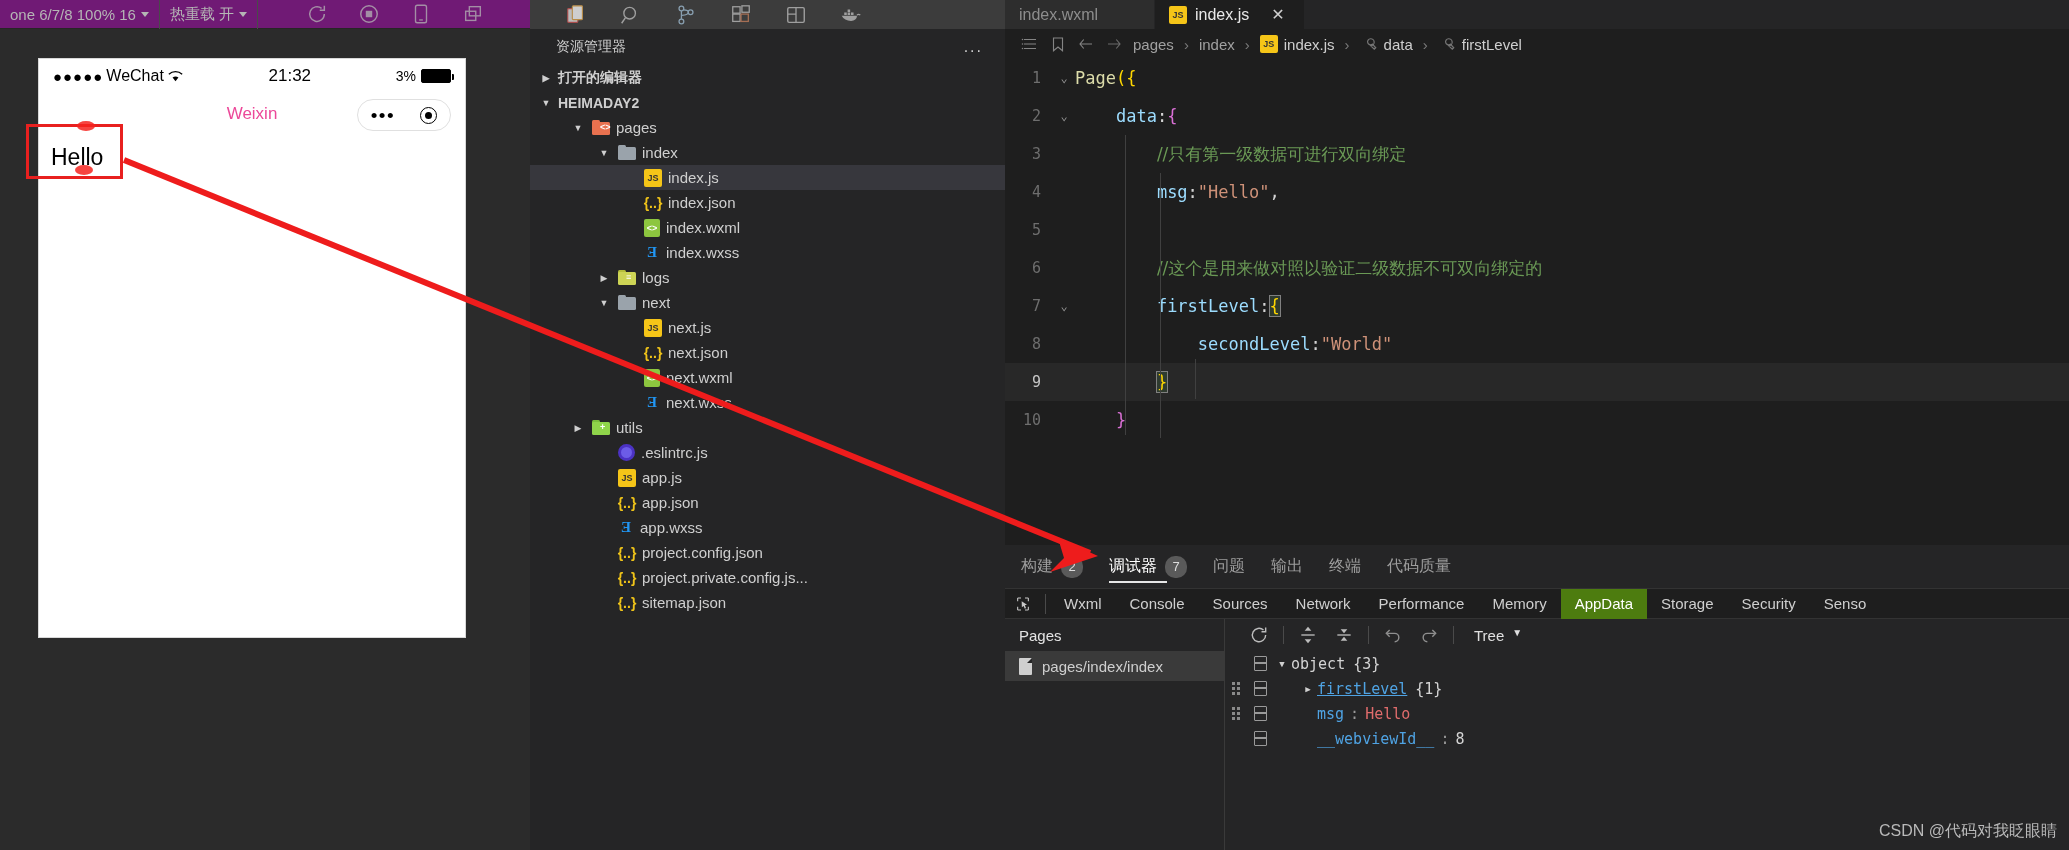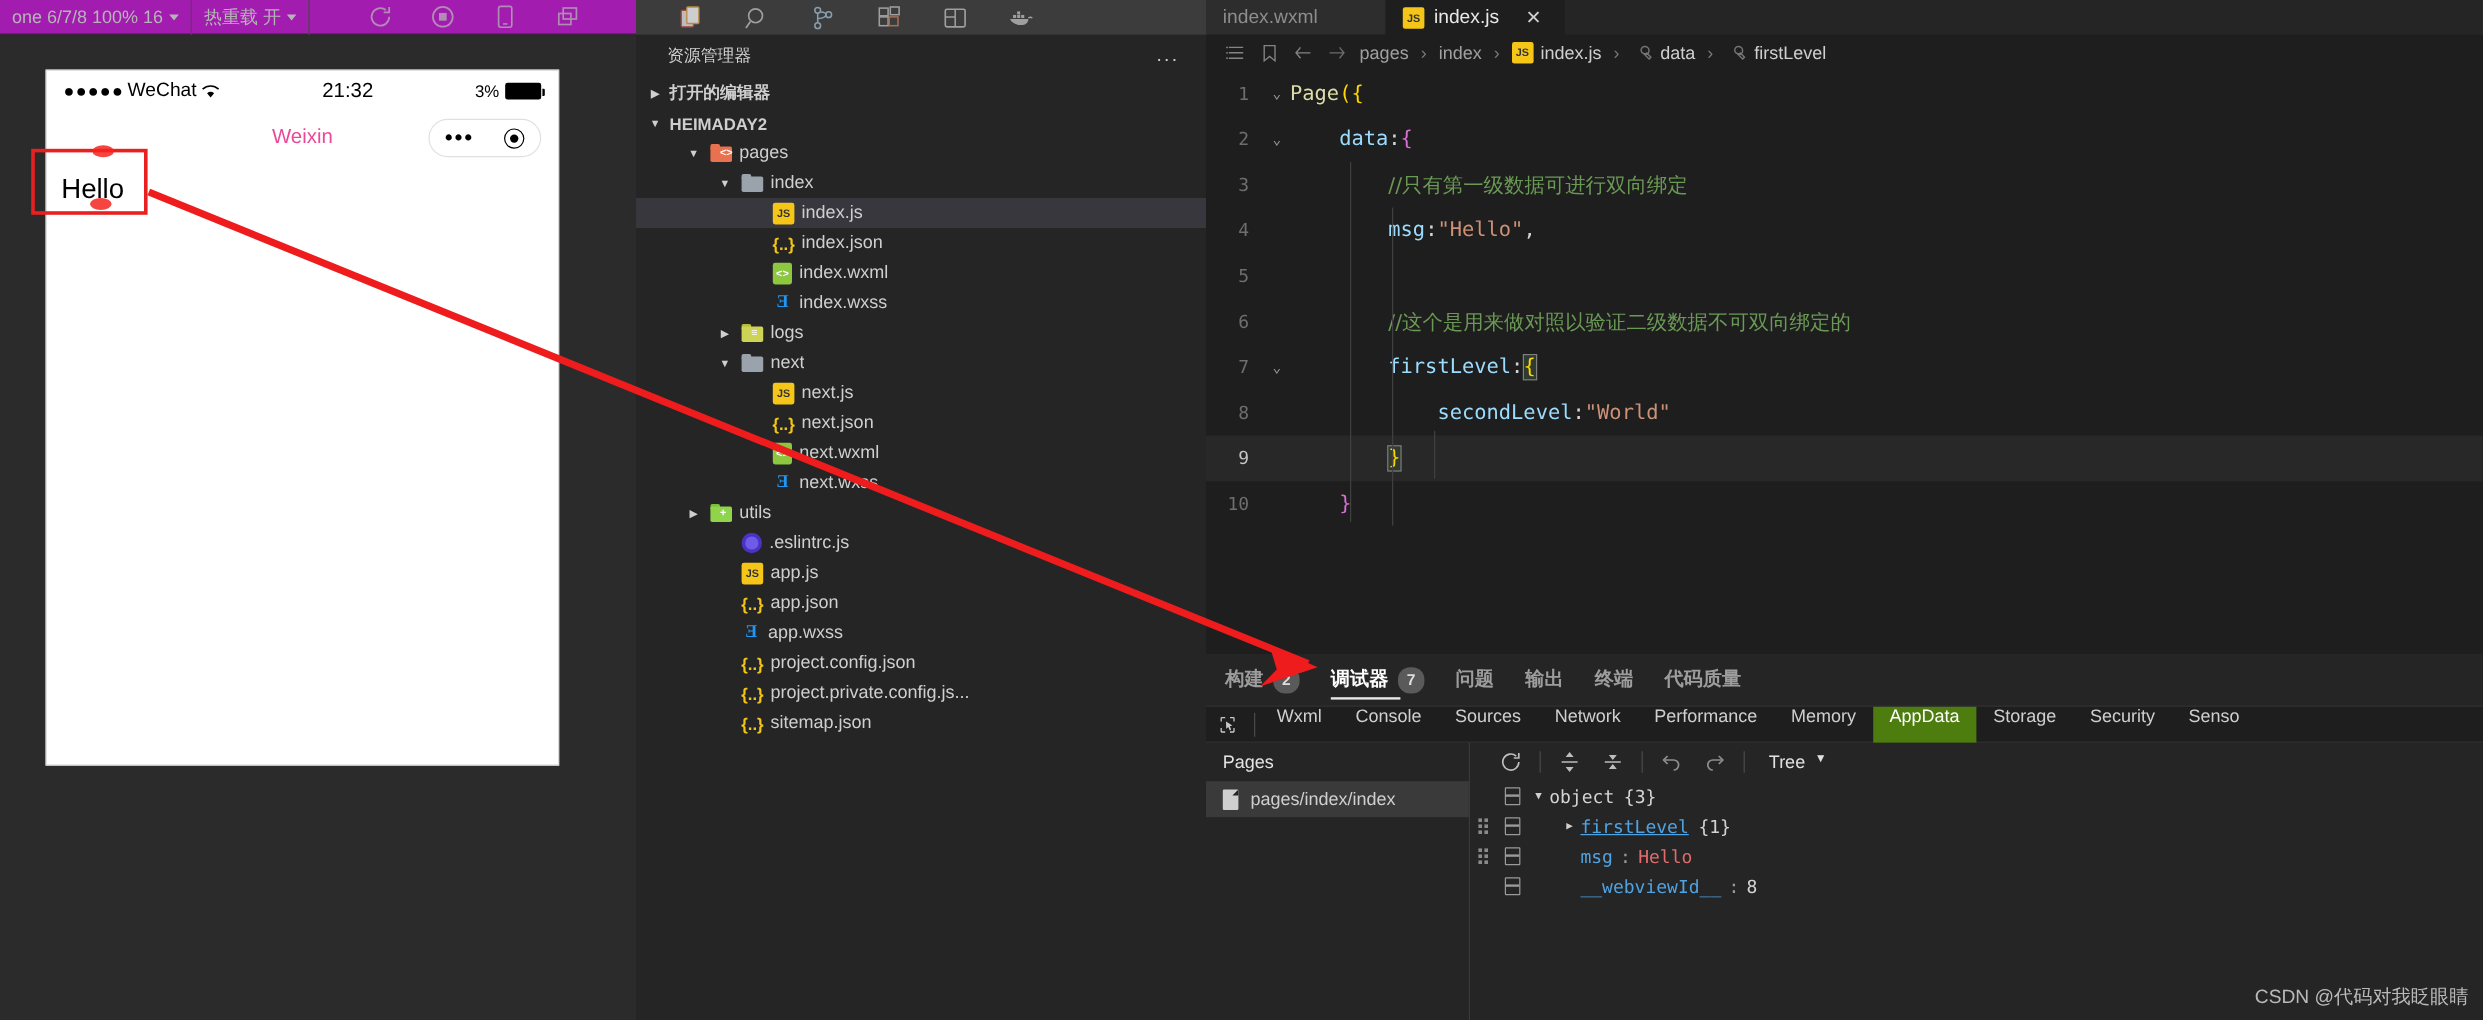--- a/index.html
+++ b/index.html
@@ -11,21 +11,21 @@
   }
   #app { position: relative; width: 2069px; height: 850px; background: #252526; }
 
   
   #sim-pane {
     position: absolute; left: 0; top: 0; width: 530px; height: 850px;
     background: #2b2b2b;
   }
   #sim-toolbar {
     position: absolute; left: 0; top: 0; width: 530px; height: 29px;
-    background: #a21caf; border-bottom: 1px solid #262626;
+    background: #701a75; border-bottom: 1px solid #262626;
     display: flex; align-items: center;
   }
   .sim-tb-item {
     color: #b5b5b5; font-size: 15px; padding: 0 10px; white-space: nowrap;
     display: flex; align-items: center; gap: 5px; height: 29px;
   }
   .sim-tb-sep { width: 1px; height: 29px; background: #4a4a4a; }
   .caret-dn { width:0;height:0;border-left:4px solid transparent;border-right:4px solid transparent;border-top:5px solid #b5b5b5; display:inline-block; }
   .tb-icons { display: flex; align-items: center; gap: 30px; margin-left: 48px; }
   .tb-ico { width: 22px; height: 22px; opacity: .75; }
@@ -149,34 +149,33 @@
   .k-plain { color: #d4d4d4; }
   .k-col { color: #d4d4d4; }
   .indent-guide { position: absolute; width: 1px; background: #404040; }
   .brace-box { outline: 1px solid #808080; background: #2f3b2f; }
 
   
   #panel { position: absolute; left: 1005px; top: 545px; width: 1064px; height: 305px; background: #252526; }
   #panel-tabs {
     height: 44px; display: flex; align-items: center; gap: 26px; padding-left: 16px;
     border-bottom: 1px solid #333;
-    font-weight: bold;
   }
   .ptab { display: flex; align-items: center; gap: 8px; font-size: 16px; color: #9d9d9d; height: 44px; position: relative; }
   .ptab.active { color: #ffffff; }
   .ptab.active::after { content:''; position:absolute; left:0; right:26%; bottom:6px; height:2px; background:#e7e7e7; }
   .badge { background: #5a5a5a; color: #ddd; border-radius: 10px; min-width: 22px; height: 22px; font-size: 13px; display: flex; align-items: center; justify-content: center; padding: 0 6px; }
 
   #dt-tabs {
     height: 30px; display: flex; align-items: center; background: #1e1e1e;
     border-bottom: 1px solid #333; font-size: 15px; color: #d4d4d4;
   }
   .dt-pick { width: 36px; display: flex; align-items: center; justify-content: center; }
   .dt-div { width: 1px; height: 20px; background: #4a4a4a; margin: 0 4px; }
-  .dt-tab { padding: 0 14px; height: 30px; display: flex; align-items: flex-start; color: #cfcfcf; }
+  .dt-tab { padding: 0 14px; height: 30px; display: flex; align-items: center; color: #cfcfcf; }
   .dt-tab.active { background: #4d7c0f; color: #ffffff; }
 
   #appdata { display: flex; height: 231px; }
   #pages-col { width: 220px; border-right: 1px solid #3a3a3a; background: #252526; }
   .pg-head { height: 32px; display: flex; align-items: center; padding-left: 14px; color: #e4e4e4; font-size: 15px; }
   .pg-row { height: 30px; display: flex; align-items: center; gap: 10px; padding-left: 14px; color: #cfcfcf; font-size: 15px; background: #3a3a3a; }
   .doc-ico { width: 13px; height: 17px; background: #cfcfcf; border-radius: 1px; position: relative; flex: 0 0 auto; }
   .doc-ico::after { content:''; position:absolute; right:0; top:0; border-width: 0 0 5px 5px; border-style: solid; border-color: transparent transparent #252526 transparent; }
 
   #tree-col { flex: 1; background: #252526; position: relative; }

